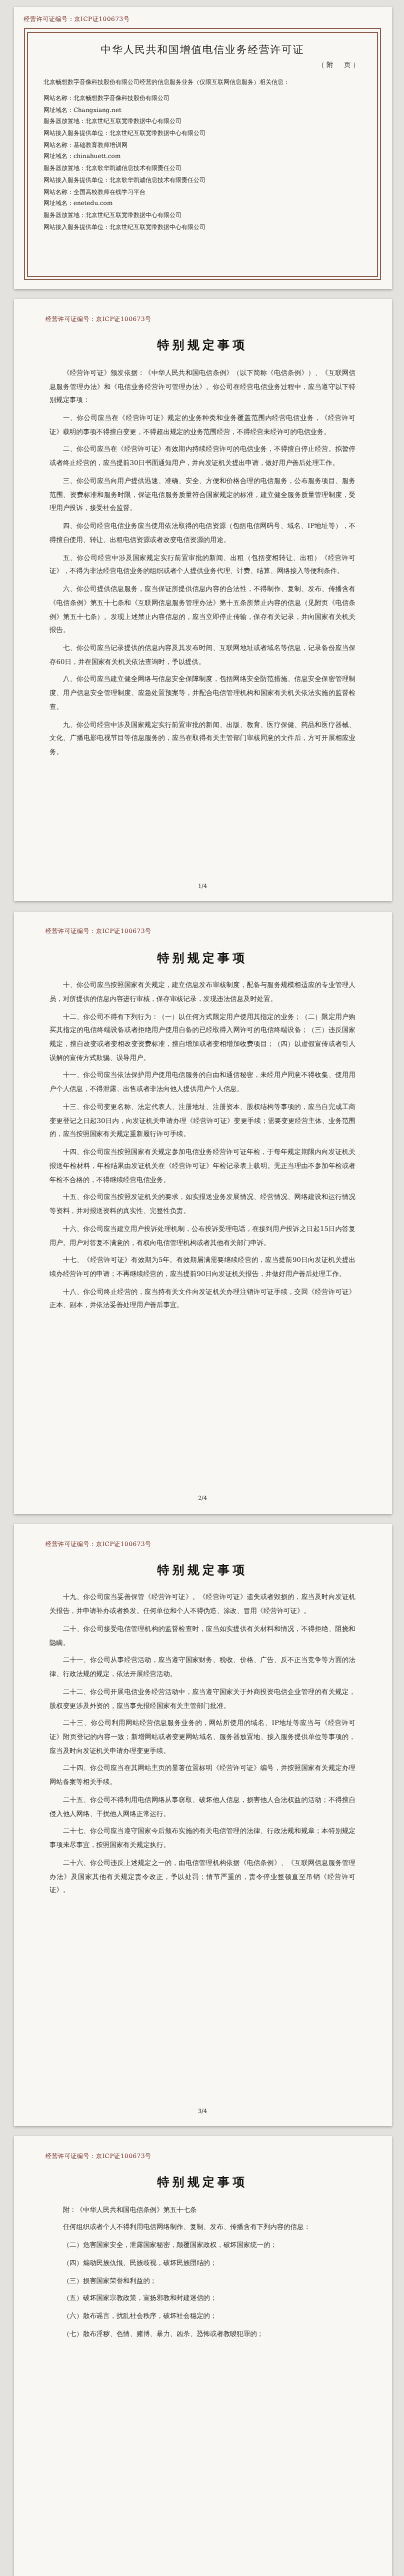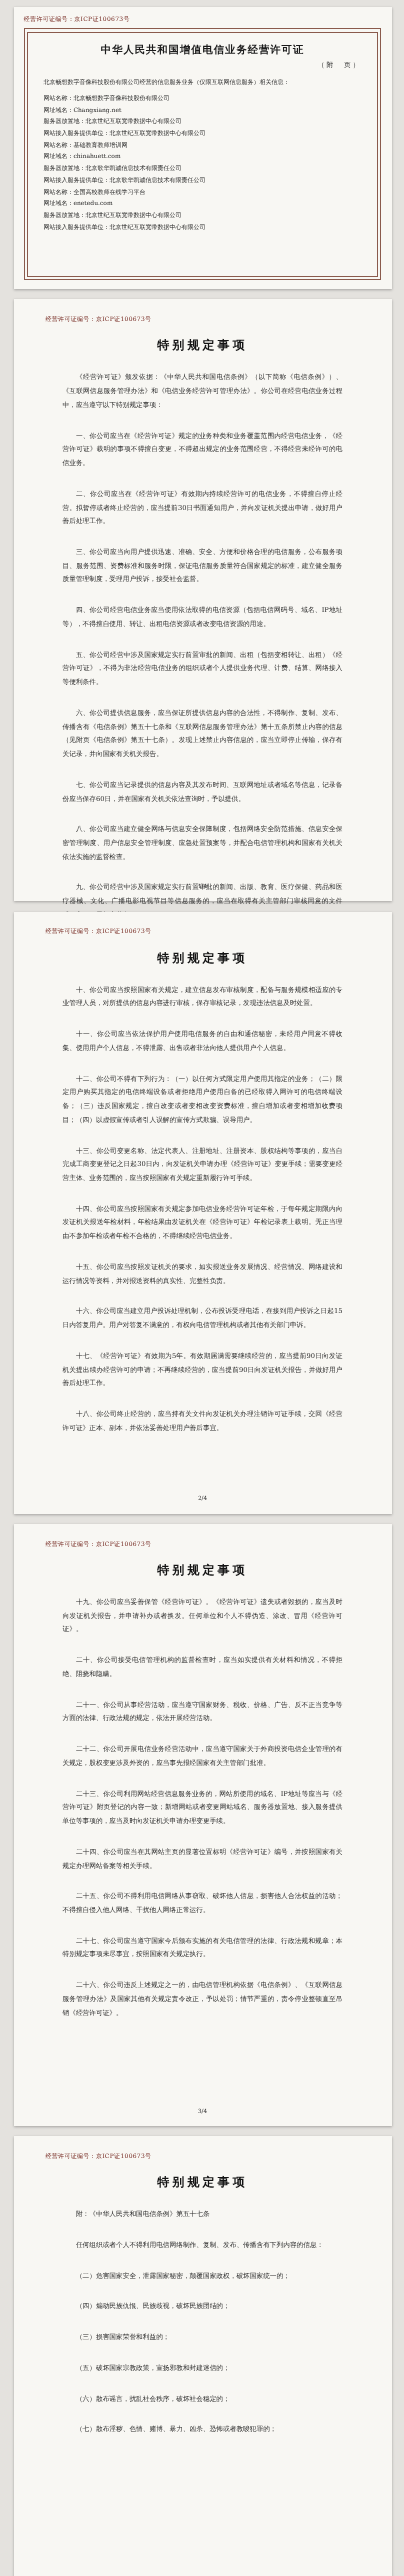--- a/index.html
+++ b/index.html
@@ -39,21 +39,21 @@
   }
   .cert-inner {
     border: 1px solid #8a5a4c;
     height: 100%;
     padding: 10.3px 15.5px 6.2px;
   }
   .cert-title {
     margin: 0;
     text-align: center;
     font-size: 10.3px;
-    font-weight: bold;
+    font-weight: normal;
     letter-spacing: 1px;
     color: #1c1c1c;
   }
   .cert-subtitle {
     text-align: right;
     font-size: 6.7px;
     margin: 4.1px 0 7.2px;
     letter-spacing: 2.1px;
   }
   .cert-intro {
@@ -81,21 +81,21 @@
     font-size: 12px;
     font-weight: bold;
     letter-spacing: 3.1px;
     color: #141414;
   }
   .para {
     font-size: 6.7px;
     line-height: 2.05;
     text-align: justify;
     text-indent: 2em;
-    margin: 17px;
+    margin: 4px;
     color: #2b2b2b;
   }
   .page-number {
     position: absolute;
     bottom: 12.4px;
     left: 0;
     width: 100%;
     text-align: center;
     font-size: 5.7px;
     color: #3a3a3a;
@@ -201,24 +201,24 @@
 
   <section class="page prov prov-2">
     <div class="page-header">
       <span>经营许可证编号：京ICP证100673号</span>
     </div>
     <h2 class="prov-title">特别规定事项</h2>
     <div class="prov-body">
 
         <p class="para">十、你公司应当按照国家有关规定，建立信息发布审核制度，配备与服务规模相适应的专业管理人员，对所提供的信息内容进行审核，保存审核记录，发现违法信息及时处置。</p>
 
+        <p class="para">十二、你公司不得有下列行为：（一）以任何方式限定用户使用其指定的业务；（二）限定用户购买其指定的电信终端设备或者拒绝用户使用自备的已经取得入网许可的电信终端设备；（三）违反国家规定，擅自改变或者变相改变资费标准，擅自增加或者变相增加收费项目；（四）以虚假宣传或者引人误解的宣传方式欺骗、误导用户。</p>
+
         <p class="para">十一、你公司应当依法保护用户使用电信服务的自由和通信秘密，未经用户同意不得收集、使用用户个人信息，不得泄露、出售或者非法向他人提供用户个人信息。</p>
 
-        <p class="para">十二、你公司不得有下列行为：（一）以任何方式限定用户使用其指定的业务；（二）限定用户购买其指定的电信终端设备或者拒绝用户使用自备的已经取得入网许可的电信终端设备；（三）违反国家规定，擅自改变或者变相改变资费标准，擅自增加或者变相增加收费项目；（四）以虚假宣传或者引人误解的宣传方式欺骗、误导用户。</p>
-
         <p class="para">十三、你公司变更名称、法定代表人、注册地址、注册资本、股权结构等事项的，应当自完成工商变更登记之日起30日内，向发证机关申请办理《经营许可证》变更手续；需要变更经营主体、业务范围的，应当按照国家有关规定重新履行许可手续。</p>
 
         <p class="para">十四、你公司应当按照国家有关规定参加电信业务经营许可证年检，于每年规定期限内向发证机关报送年检材料，年检结果由发证机关在《经营许可证》年检记录表上载明。无正当理由不参加年检或者年检不合格的，不得继续经营电信业务。</p>
 
         <p class="para">十五、你公司应当按照发证机关的要求，如实报送业务发展情况、经营情况、网络建设和运行情况等资料，并对报送资料的真实性、完整性负责。</p>
 
         <p class="para">十六、你公司应当建立用户投诉处理机制，公布投诉受理电话，在接到用户投诉之日起15日内答复用户。用户对答复不满意的，有权向电信管理机构或者其他有关部门申诉。</p>
 
         <p class="para">十七、《经营许可证》有效期为5年。有效期届满需要继续经营的，应当提前90日向发证机关提出续办经营许可的申请；不再继续经营的，应当提前90日向发证机关报告，并做好用户善后处理工作。</p>
 

